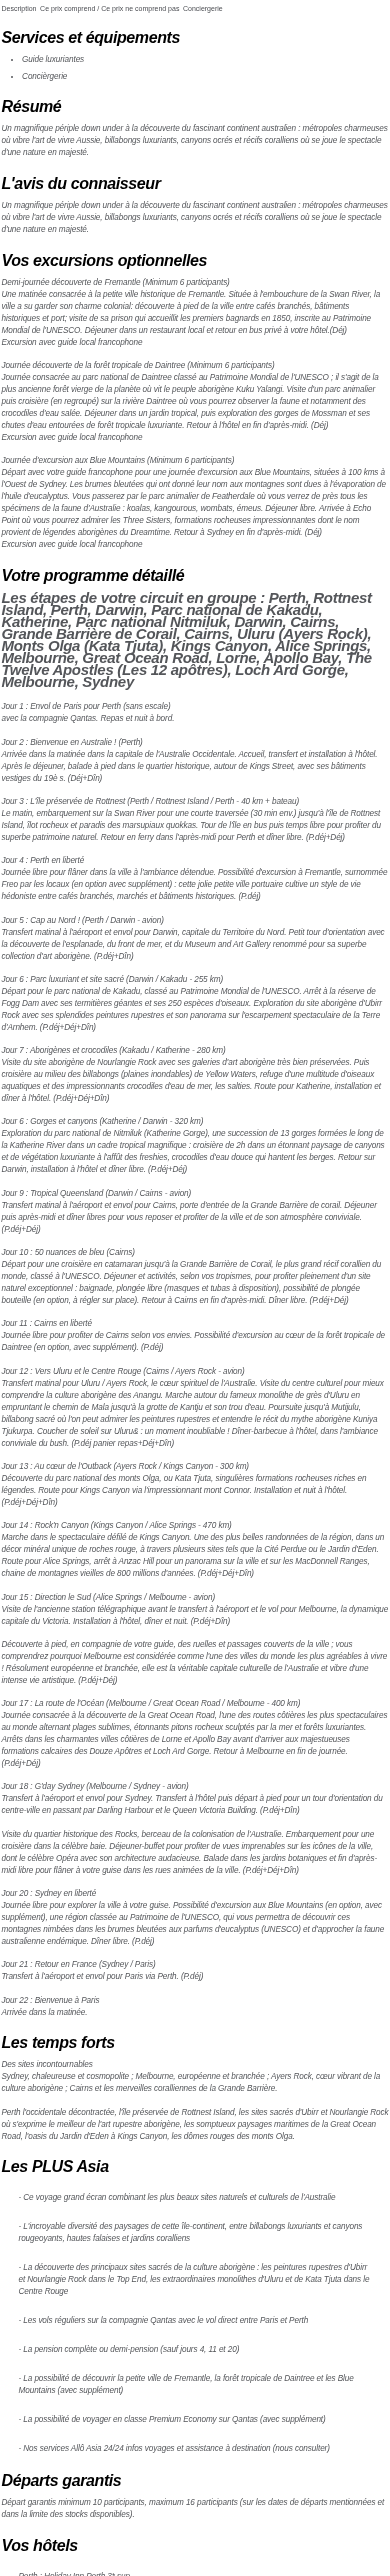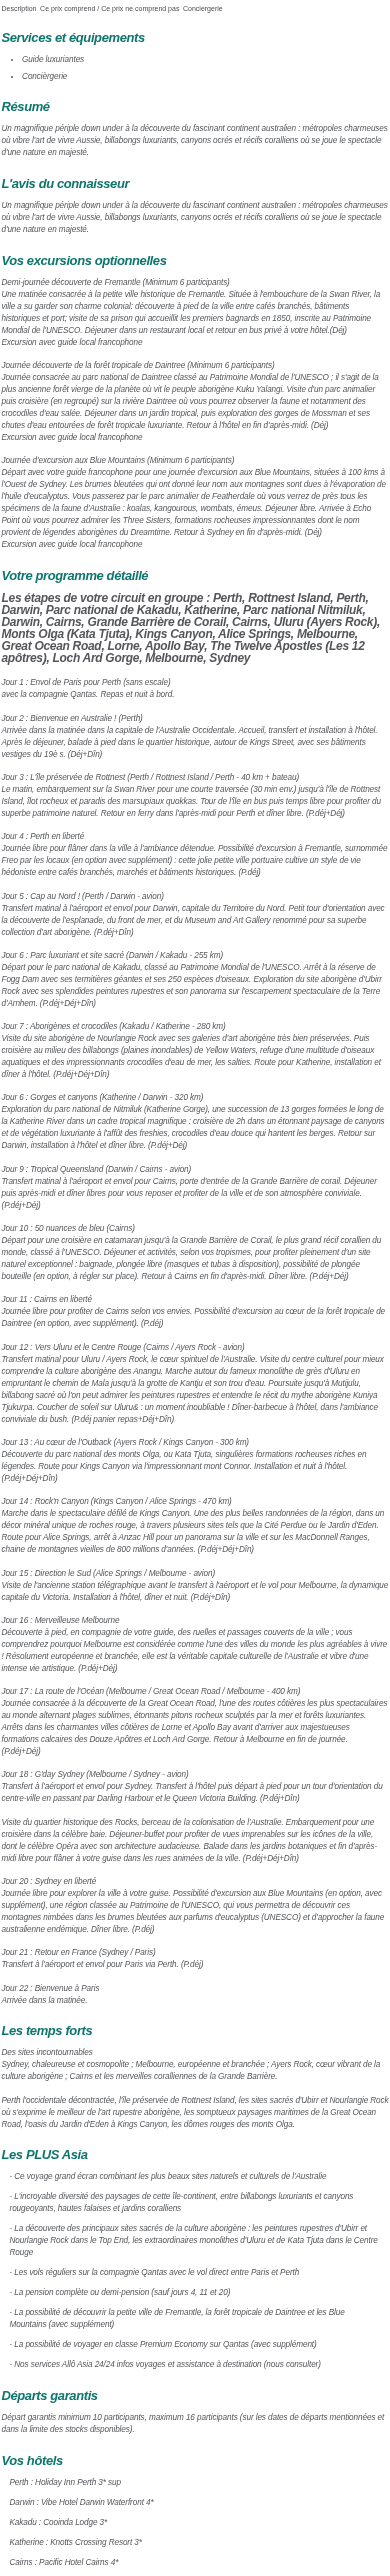--- a/index.html
+++ b/index.html
@@ -13,40 +13,40 @@
   
   .tabs{
     display:flex;gap:3.6px;flex-wrap:wrap;
     font-size:7px;color:#4b4d52;font-style:normal;
     margin:1px 0 2.1px 0;line-height:9.3px;
   }
   .tabs a{color:#4b4d52;text-decoration:none;cursor:pointer;}
   
   .content{font-style:italic;font-size:8.2px;line-height:12px;letter-spacing:-0.1px;}
   h2{
-    color:#0f766e;
-    font-size:13px;line-height:17px;
+    color:#000000;
+    font-size:16px;line-height:17px;
     font-weight:bold;font-style:italic;
     letter-spacing:-0.4px;
     margin:15.5px 0 8.2px 0;
   }
   p{margin:0 0 11.3px 0;}
   p.tight{margin:0;}
   ul.bullets{margin:0 0 11.3px 0;padding-left:20.6px;}
   ul.bullets li{margin:0 0 4.6px 0;}
   .block{margin:0 0 11.3px 0;}
   .line{margin:0;}
   .intro{
     font-weight:bold;font-style:italic;
-    font-size:12px;line-height:12px;letter-spacing:-0.3px;
+    font-size:15px;line-height:12px;letter-spacing:-0.3px;
     color:#54565a;margin:0 0 13.4px 0;
   }
   .day{margin:0 0 11.3px 0;}
   .tf-group{margin:0 0 11.3px 0;}
-  .list .line{margin:8px;}
+  .list .line{margin:17px;}
 </style>
 </head>
 <body>
 
 <div class="page">
 
   <nav class="tabs">
     <a>Description</a>
     <a>Ce prix comprend / Ce prix ne comprend pas</a>
     <a>Conciergerie</a>
@@ -171,21 +171,20 @@
             <div class="line">Jour 14 : Rock'n Canyon (Kings Canyon / Alice Springs - 470 km)</div>
             <div class="line">Marche dans le spectaculaire défilé de Kings Canyon. Une des plus belles randonnées de la région, dans un décor minéral unique de roches rouge, à travers plusieurs sites tels que la Cité Perdue ou le Jardin d'Eden. Route pour Alice Springs, arrêt à Anzac Hill pour un panorama sur la ville et sur les MacDonnell Ranges, chaine de montagnes vieilles de 800 millions d'années. (P.déj+Déj+Dîn)</div>
           </div>
 
           <div class="day">
             <div class="line">Jour 15 : Direction le Sud (Alice Springs / Melbourne - avion)</div>
             <div class="line">Visite de l'ancienne station télégraphique avant le transfert à l'aéroport et le vol pour Melbourne, la dynamique capitale du Victoria. Installation à l'hôtel, dîner et nuit. (P.déj+Dîn)</div>
           </div>
 
           <div class="day">
-            <div class="line">Jour 16 : Merveilleuse Melbourne</div>
             <div class="line">Découverte à pied, en compagnie de votre guide, des ruelles et passages couverts de la ville ; vous comprendrez pourquoi Melbourne est considérée comme l'une des villes du monde les plus agréables à vivre ! Résolument européenne et branchée, elle est la véritable capitale culturelle de l'Australie et vibre d'une intense vie artistique. (P.déj+Déj)</div>
           </div>
 
           <div class="day">
             <div class="line">Jour 17 : La route de l'Océan (Melbourne / Great Ocean Road / Melbourne - 400 km)</div>
             <div class="line">Journée consacrée à la découverte de la Great Ocean Road, l'une des routes côtières les plus spectaculaires au monde alternant plages sublimes, étonnants pitons rocheux sculptés par la mer et forêts luxuriantes. Arrêts dans les charmantes villes côtières de Lorne et Apollo Bay avant d'arriver aux majestueuses formations calcaires des Douze Apôtres et Loch Ard Gorge. Retour à Melbourne en fin de journée. (P.déj+Déj)</div>
           </div>
 
           <div class="day">
             <div class="line">Jour 18 : G'day Sydney (Melbourne / Sydney - avion)</div>

